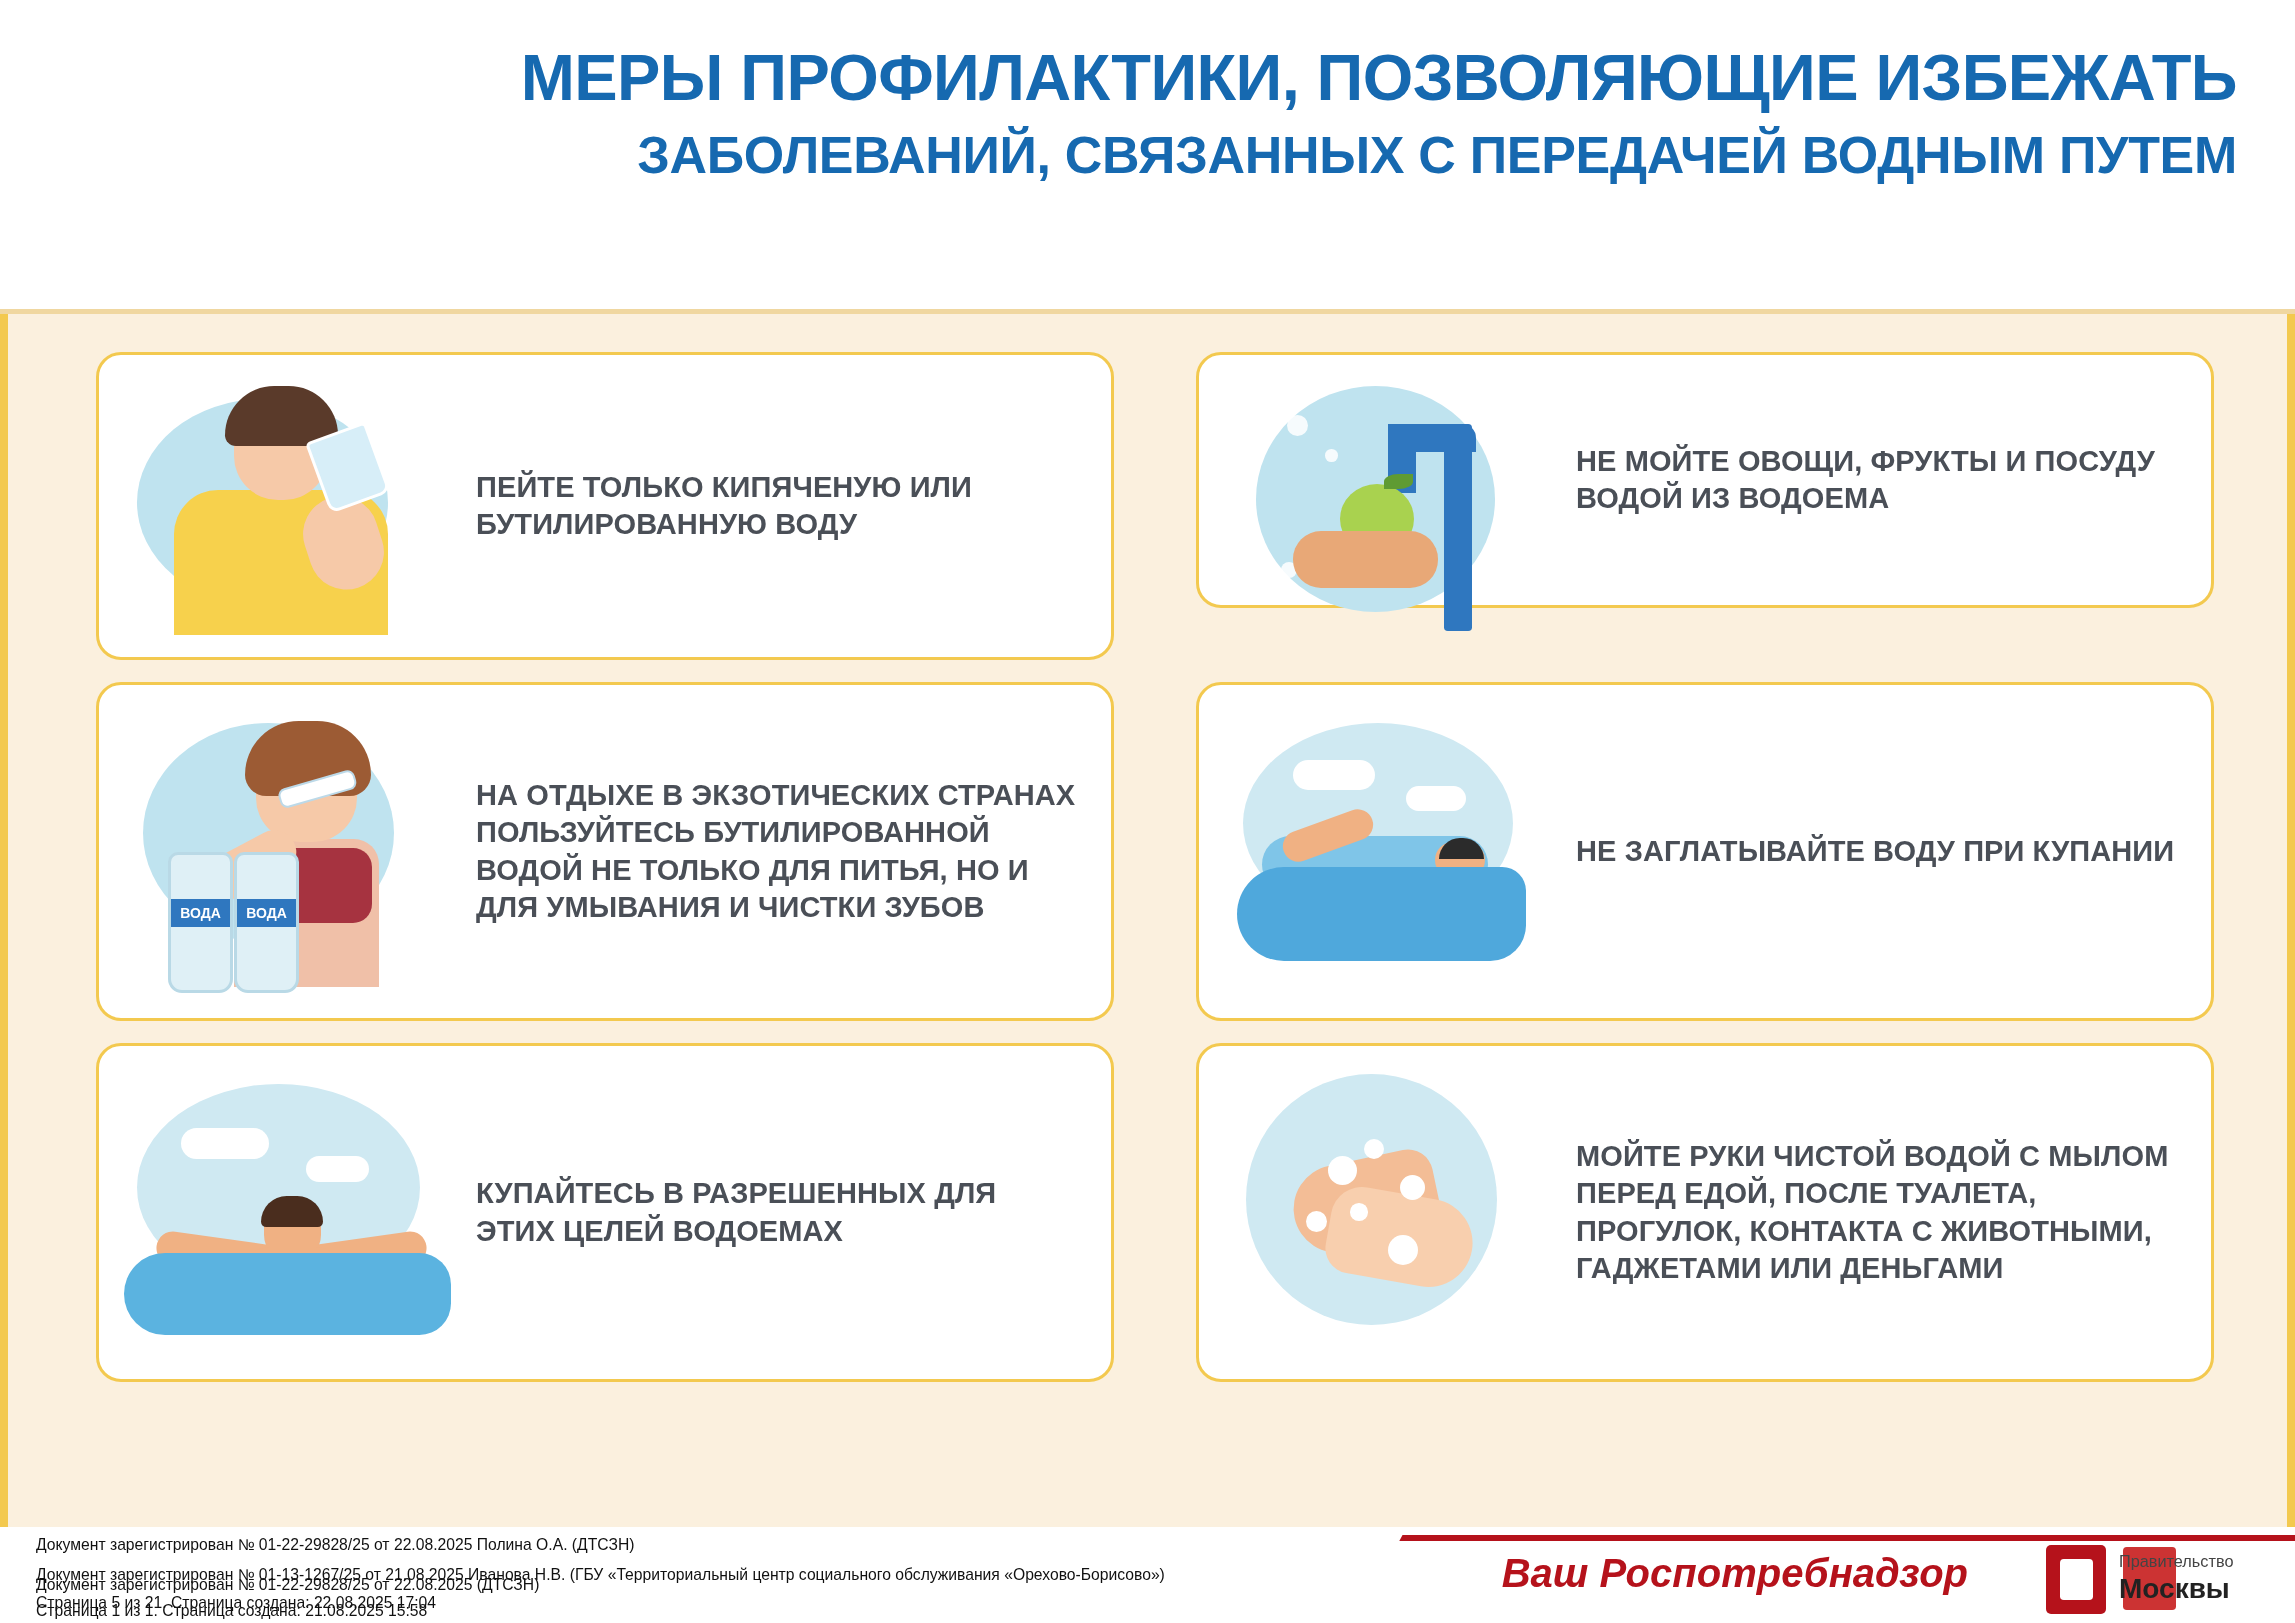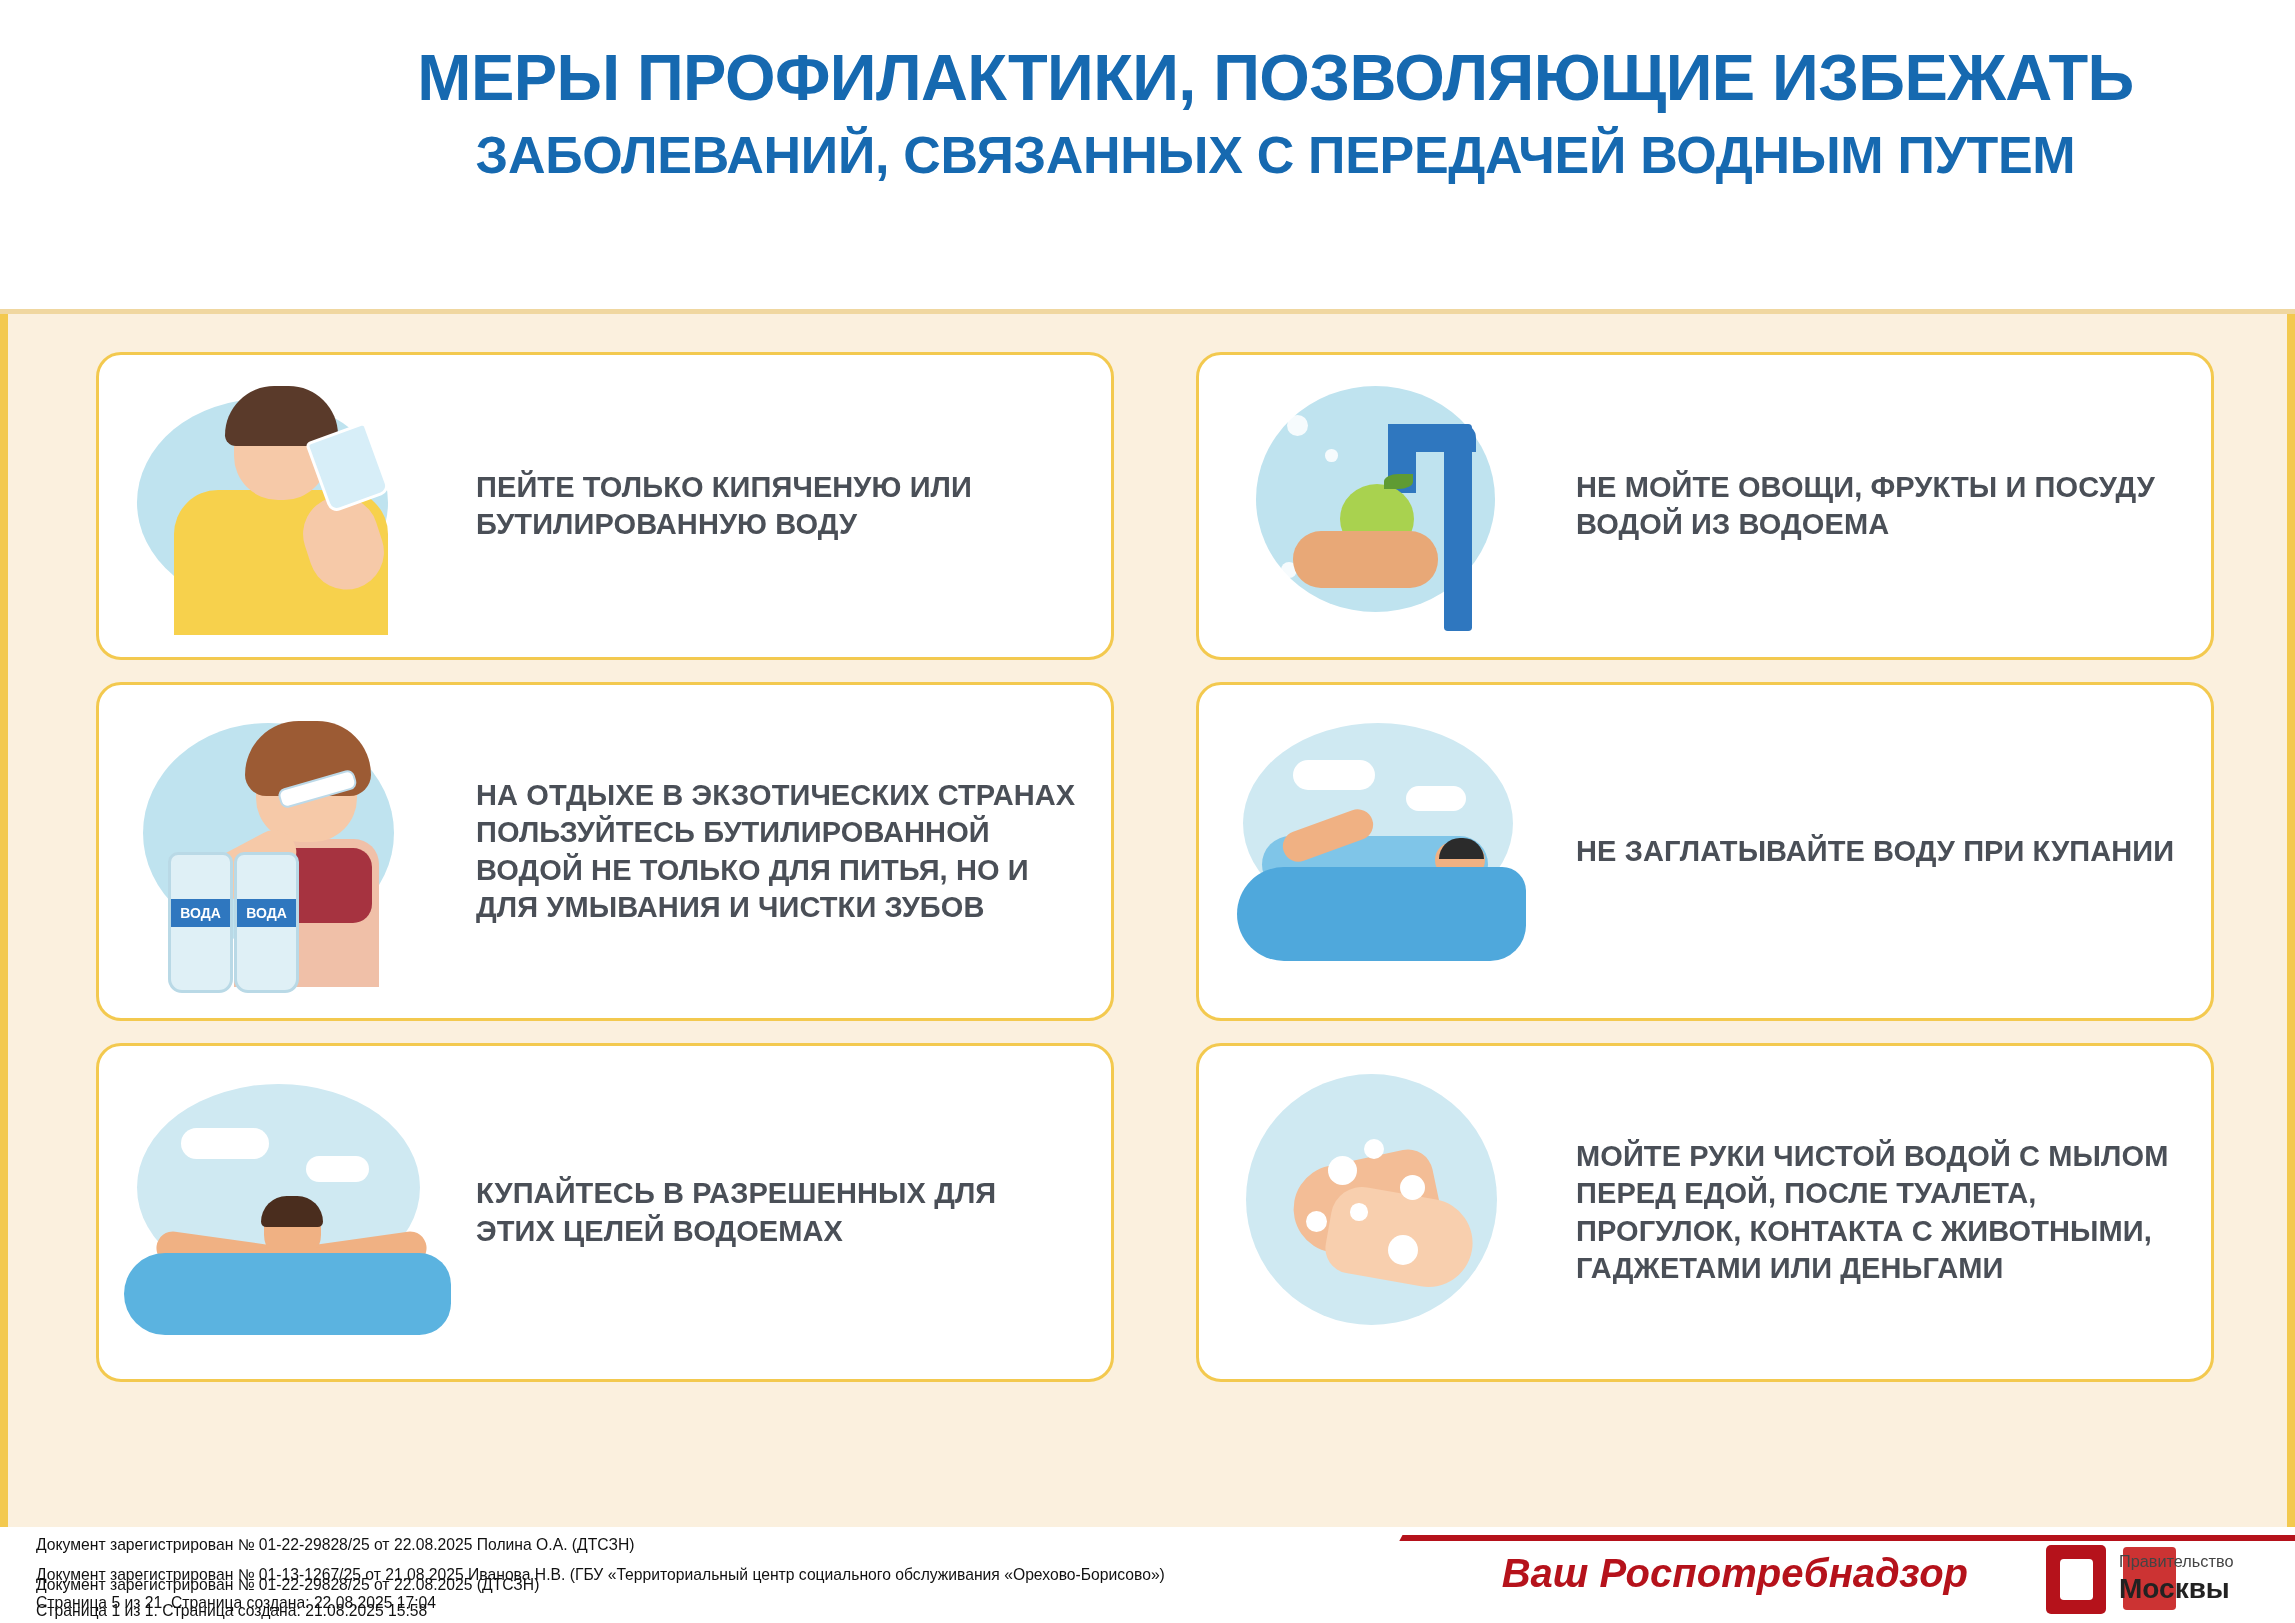--- a/index.html
+++ b/index.html
@@ -55,21 +55,21 @@
   }
   .logo .shield .t1{font-size:14px;color:#ffffff;top:10px;letter-spacing:0.6px;}
   .logo .shield .t2{font-size:28px;top:45px;color:#1e3f7a;}
   .logo .shield .t3{font-size:21.4px;top:80px;color:#1e3f7a;}
   .logo .shield .wave{
     position:absolute;left:-3.1px;right:-3.1px;bottom:17.6px;height:19px;
     background:#b5121b;transform:rotate(-6deg);
   }
 
   .titles{
-    position:absolute;left:314px;top:44px;width:1923px;text-align:center;
+    position:absolute;left:314px;top:44px;width:1923px;text-align:right;
   }
   .title1{
     font-size:65px;font-weight:bold;color:#1669b0;line-height:1.06;letter-spacing:-0.6px;
   }
   .title2{
     font-size:52px;font-weight:bold;color:#1669b0;line-height:1.08;margin-top:14px;letter-spacing:-0.3px;
   }
 
   
   .content{
@@ -93,21 +93,21 @@
   .card .art{
     width:377px;height:100%;position:relative;flex:none;
   }
   .card .caption{
     flex:1;padding-right:31px;
     font-size:29px;font-weight:bold;color:#4a4f57;line-height:1.28;
     letter-spacing:0.1px;
   }
   
   #card0{left:0;top:0;width:1018px;height:308px;}
-  #card1{left:1100px;top:0;width:1018px;height:308px;}
+  #card1{left:1100px;top:0;width:1018px;height:256px;}
   #card2{left:0;top:330px;width:1018px;height:339px;}
   #card3{left:1100px;top:330px;width:1018px;height:339px;}
   #card4{left:0;top:691px;width:1018px;height:339px;}
   #card5{left:1100px;top:691px;width:1018px;height:339px;}
 
   
   .blob{position:absolute;border-radius:50%;}
 
   
   .a1 .blob{left:38px;top:44px;width:251px;height:207px;background:#bfe3ef;}

